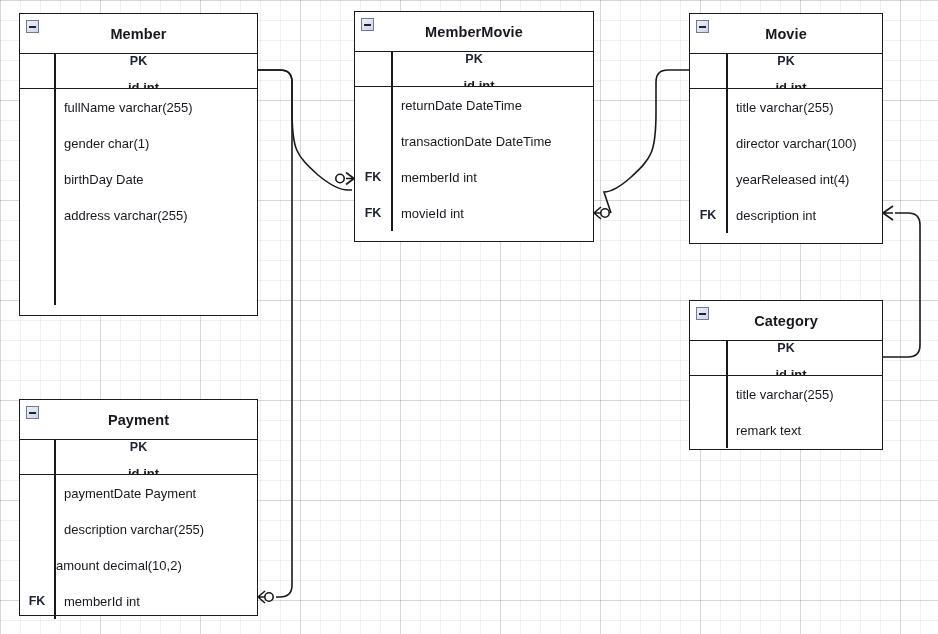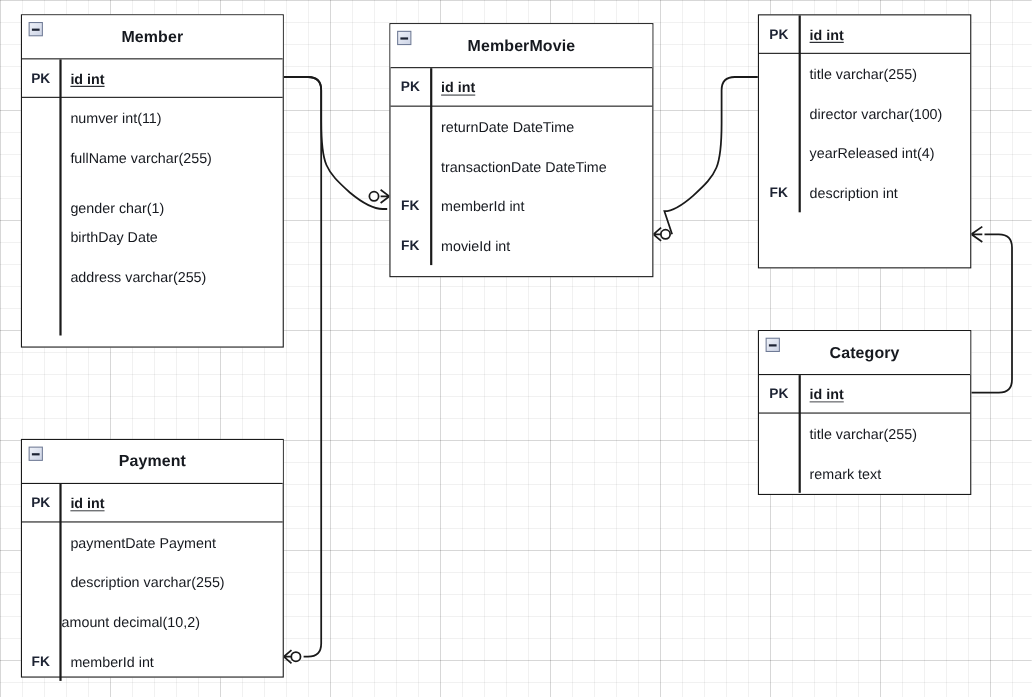--- a/index.html
+++ b/index.html
@@ -78,20 +78,21 @@
     background: #1a1a1a;
   }
   .row {
     position: relative;
     display: flex;
     align-items: center;
     box-sizing: border-box;
   }
   .row.pk-row {
     border-bottom: 1.6px solid #1a1a1a;
+    flex-direction: column;
   }
   .row-key {
     flex: 0 0 auto;
     box-sizing: border-box;
     text-align: center;
     font-size: 12.5px;
     font-weight: bold;
     color: #1d2333;
   }
   .row-field {
@@ -99,20 +100,21 @@
     box-sizing: border-box;
     font-size: 13px;
     color: #16191f;
     white-space: nowrap;
     overflow: hidden;
   }
   .row-field.pk {
     font-weight: bold;
     text-decoration: underline;
     text-underline-offset: 2px;
+    margin-top: 12px;
   }
 
   
   #links {
     position: absolute;
     left: 0;
     top: 0;
     width: 938px;
     height: 634px;
     pointer-events: none;
@@ -158,42 +160,38 @@
         <span class="collapse-icon"></span>
         <span class="entity-title">Member</span>
       </div>
       <div class="entity-body">
         <div class="row pk-row" style="height: 35px;">
           <div class="row-key" style="width: 34px;">PK</div>
           <div class="row-field pk" style="padding-left: 10px;">id int</div>
         </div>
         <div class="row" style="height: 36px;">
           <div class="row-key" style="width: 34px;"></div>
-          <div class="row-field" style="padding-left: 10px;">numver int(11)</div>
-        </div>
-        <div class="row" style="height: 36px;">
-          <div class="row-key" style="width: 34px;"></div>
           <div class="row-field" style="padding-left: 10px;">fullName varchar(255)</div>
         </div>
-        <div class="row" style="height: 36px; align-items: flex-end;">
+        <div class="row" style="height: 36px;">
           <div class="row-key" style="width: 34px;"></div>
           <div class="row-field" style="padding-left: 10px;">gender char(1)</div>
         </div>
         <div class="row" style="height: 36px;">
           <div class="row-key" style="width: 34px;"></div>
           <div class="row-field" style="padding-left: 10px;">birthDay Date</div>
         </div>
         <div class="row" style="height: 36px;">
           <div class="row-key" style="width: 34px;"></div>
           <div class="row-field" style="padding-left: 10px;">address varchar(255)</div>
         </div>
         <div class="key-divider" style="left: 34px; height: 251px;"></div>
       </div>
     </div>
-    <div class="entity" style="left: 354px; top: 21px; width: 240px; height: 231px;">
+    <div class="entity" style="left: 354px; top: 11px; width: 240px; height: 231px;">
       <div class="entity-header">
         <span class="collapse-icon"></span>
         <span class="entity-title">MemberMovie</span>
       </div>
       <div class="entity-body">
         <div class="row pk-row" style="height: 35px;">
           <div class="row-key" style="width: 36px;">PK</div>
           <div class="row-field pk" style="padding-left: 10px;">id int</div>
         </div>
         <div class="row" style="height: 36px;">
@@ -209,20 +207,24 @@
           <div class="row-field" style="padding-left: 10px;">memberId int</div>
         </div>
         <div class="row" style="height: 36px;">
           <div class="row-key" style="width: 36px;">FK</div>
           <div class="row-field" style="padding-left: 10px;">movieId int</div>
         </div>
         <div class="key-divider" style="left: 36px; height: 179px;"></div>
       </div>
     </div>
     <div class="entity" style="left: 689px; top: 13px; width: 194px; height: 231px;">
+      <div class="entity-header">
+        <span class="collapse-icon"></span>
+        <span class="entity-title">Movie</span>
+      </div>
       <div class="entity-body">
         <div class="row pk-row" style="height: 35px;">
           <div class="row-key" style="width: 36px;">PK</div>
           <div class="row-field pk" style="padding-left: 10px;">id int</div>
         </div>
         <div class="row" style="height: 36px;">
           <div class="row-key" style="width: 36px;"></div>
           <div class="row-field" style="padding-left: 10px;">title varchar(255)</div>
         </div>
         <div class="row" style="height: 36px;">

